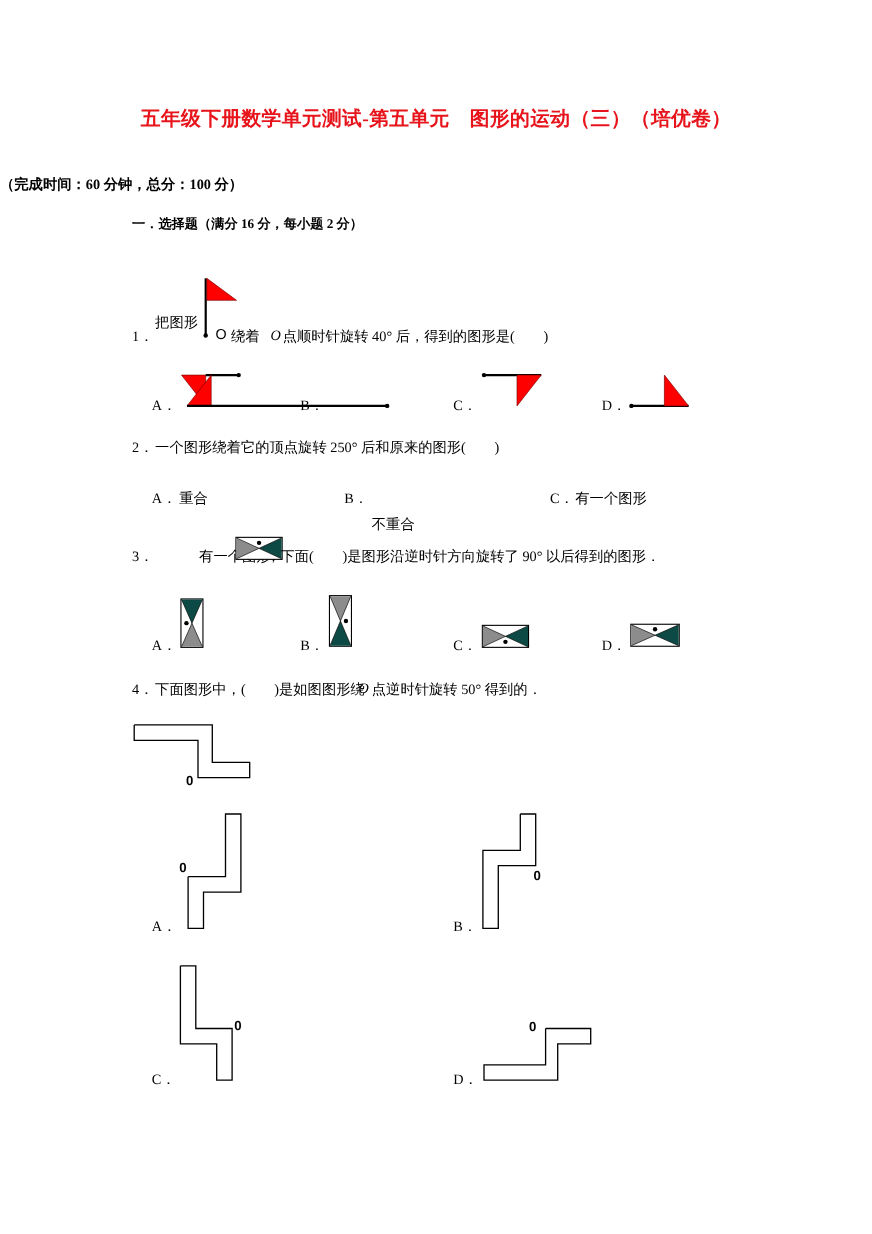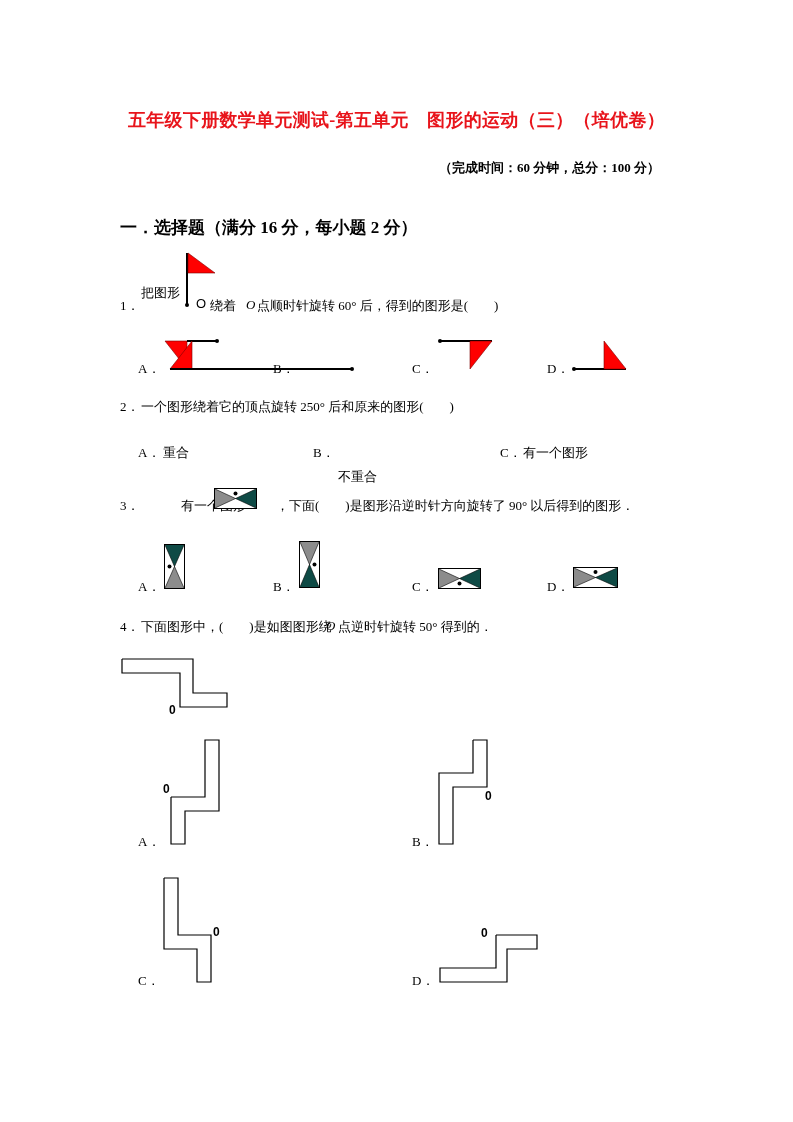--- a/index.html
+++ b/index.html
@@ -1,22 +1,22 @@
 <!DOCTYPE html>
 <html><head>
 <meta charset="utf-8">
 <style>
   html, body { margin: 0; padding: 0; background: #ffffff; }
   body { width: 793px; height: 1122px; position: relative; overflow: hidden;
          font-family: "Liberation Serif", "DejaVu Serif", serif; color: #000; }
   .abs { position: absolute; white-space: nowrap; }
-  .title { left: 0; width: 793px; top: 108px; text-align: center; color: #e8141b;
+  .title { left: 0; width: 793px; top: 96px; text-align: center; color: #e8141b;
            font-size: 18px; font-weight: bold; letter-spacing: 0.3px; }
-  .subtitle { left: 0; width: 660px; top: 159px; text-align: right; font-size: 13px; font-weight: bold; }
-  .section { left: 120px; top: 216px; font-size: 17px; font-weight: bold; }
+  .subtitle { left: 0; width: 660px; top: 159px; text-align: left; font-size: 13px; font-weight: bold; }
+  .section { left: 120px; top: 195px; font-size: 12px; font-weight: bold; }
   .q { font-size: 13px; }
   .opt { font-size: 13px; }
   svg { position: absolute; overflow: visible; }
   .it { font-style: italic; }
 </style>
 </head>
 <body>
 
 <div class="abs title">五年级下册数学单元测试-第五单元　图形的运动（三）（培优卷）</div>
 <div class="abs subtitle">（完成时间：60 分钟，总分：100 分）</div>
@@ -26,21 +26,21 @@
   <span class="abs q" style="left:120px; top:297px;">1．</span>
   <span class="abs q" style="left:141px; top:284px;">把图形</span>
   <svg width="60" height="70" style="left:180px; top:250px;">
     <line x1="7" y1="3" x2="7" y2="55" stroke="#000" stroke-width="2"></line>
     <polygon points="8,3 35,23 8,23" fill="#ff0000" stroke="#7a0000" stroke-width="0.6"></polygon>
     <circle cx="7" cy="55" r="2" fill="#000"></circle>
   </svg>
   <span class="abs q" style="left:196px; top:296px; font-family:'Liberation Sans',sans-serif;">O</span>
   <span class="abs q" style="left:210px; top:297px;">绕着</span>
   <span class="abs q it" style="left:246px; top:297px;">O</span>
-  <span class="abs q" style="left:257px; top:297px;">点顺时针旋转 60° 后，得到的图形是(　　)</span>
+  <span class="abs q" style="left:257px; top:297px;">点顺时针旋转 40° 后，得到的图形是(　　)</span>
 
   <div>
     <span class="abs opt" style="left:138px; top:360px;">A．</span>
     <svg width="80" height="40" style="left:160px; top:336px;">
       <polygon points="5,5 27,5 27,33" fill="#ff0000" stroke="#7a0000" stroke-width="0.6"></polygon>
       <line x1="27" y1="5" x2="57" y2="5" stroke="#000" stroke-width="2"></line>
       <circle cx="57" cy="5" r="2" fill="#000"></circle>
     </svg>
   </div>
 
@@ -93,21 +93,21 @@
   <span class="abs q" style="left:120px; top:497px;">3．</span>
   <span class="abs q" style="left:141px; top:497px;margin-left:40px;">有一个图形</span>
   <svg width="44" height="22" style="left:214px; top:488px;">
     <rect x="0.5" y="0.5" width="42" height="20" fill="#fff" stroke="#000" stroke-width="1"></rect>
     <polygon points="1,1 21.5,10.5 1,20" fill="#8c8c8c"></polygon>
     <polygon points="42,1 21.5,10.5 42,20" fill="#0e4a45"></polygon>
     <line x1="1" y1="1" x2="42" y2="20" stroke="#000" stroke-width="0.6"></line>
     <line x1="1" y1="20" x2="42" y2="1" stroke="#000" stroke-width="0.6"></line>
     <circle cx="21.5" cy="5.5" r="2" fill="#000"></circle>
   </svg>
-  <span class="abs q" style="left:276px; top:497px;">，下面(　　)是图形沿逆时针方向旋转了 90° 以后得到的图形．</span>
+  <span class="abs q" style="left:242px; top:497px;">，下面(　　)是图形沿逆时针方向旋转了 90° 以后得到的图形．</span>
 
   <div>
     <span class="abs opt" style="left:138px; top:578px;">A．</span>
     <svg width="22" height="46" style="left:164px; top:544px;">
       <rect x="0.5" y="0.5" width="20" height="44" fill="#fff" stroke="#000" stroke-width="1"></rect>
       <polygon points="1,1 20,1 10.5,22.5" fill="#0e4a45"></polygon>
       <polygon points="1,44 20,44 10.5,22.5" fill="#8c8c8c"></polygon>
       <line x1="1" y1="1" x2="20" y2="44" stroke="#000" stroke-width="0.6"></line>
       <line x1="20" y1="1" x2="1" y2="44" stroke="#000" stroke-width="0.6"></line>
       <circle cx="5.5" cy="22.5" r="2" fill="#000"></circle>

